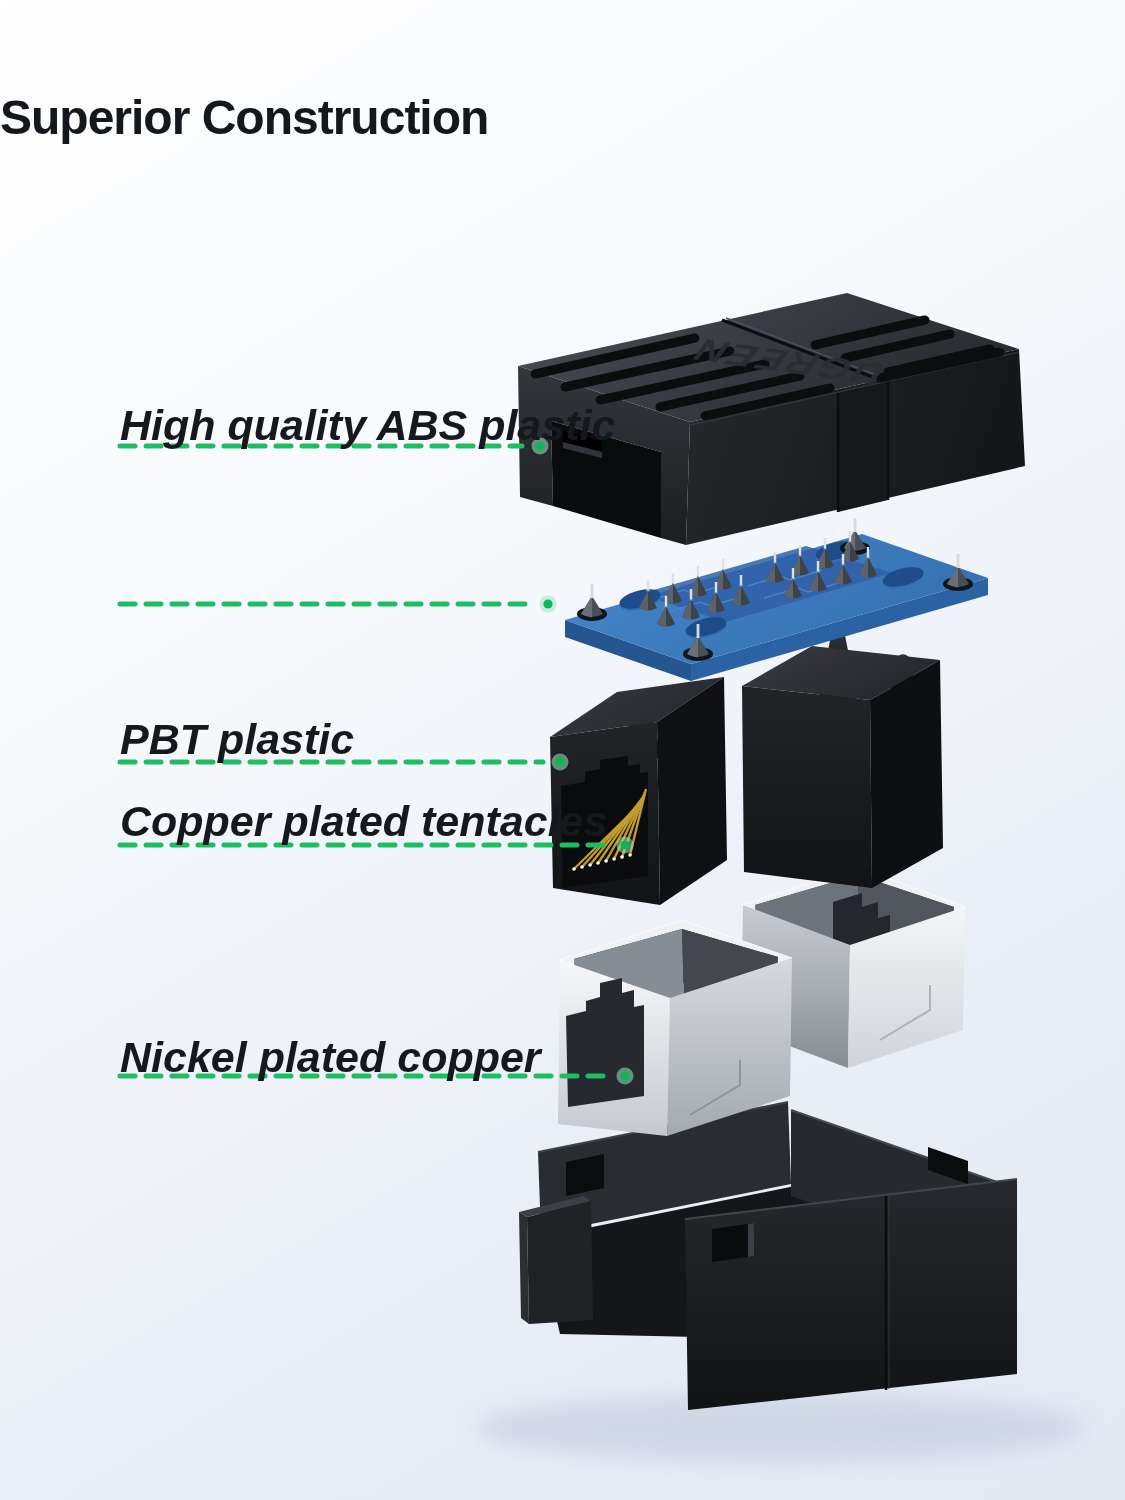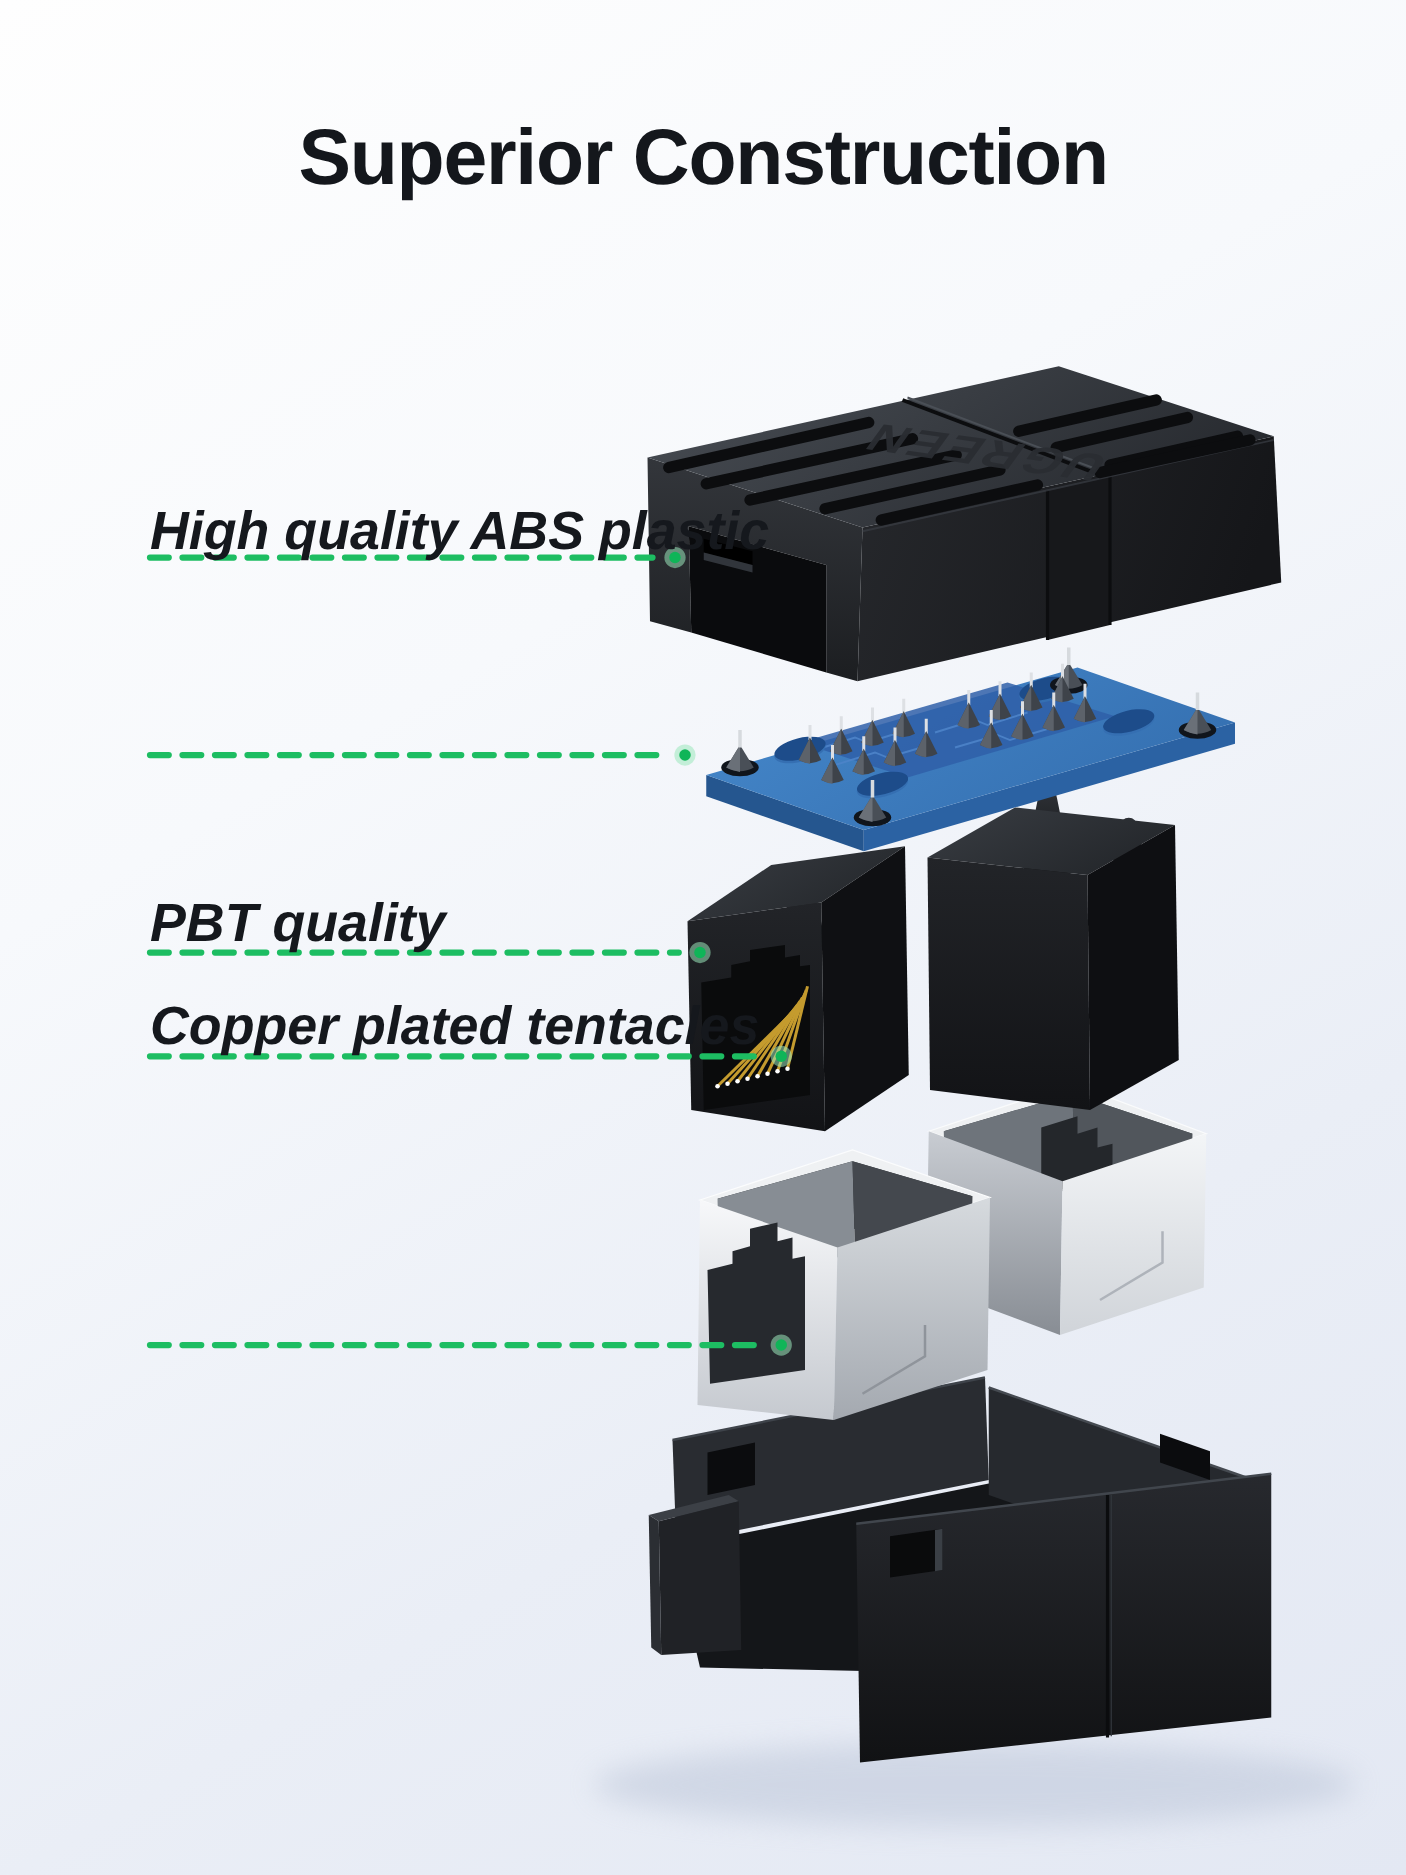--- a/index.html
+++ b/index.html
@@ -2,22 +2,22 @@
 <html><head>
 <meta charset="utf-8">
 <style>
   html,body{margin:0;padding:0;background:#ffffff;}
   .canvas{
     position:relative;width:1125px;height:1500px;overflow:hidden;
     background:linear-gradient(150deg,#fefefe 0%,#f7f9fc 35%,#eaeef6 70%,#e3e8f3 100%);
     font-family:"Liberation Sans", sans-serif;
   }
   .title{
-    position:absolute;top:90px;left:0;width:100%;text-align:center;
-    font-size:63px;font-weight:bold;letter-spacing:-1px;color:#14171c;
+    position:absolute;top:90px;left:0;width:100%;text-align:left;
+    font-size:48px;font-weight:bold;letter-spacing:-1px;color:#14171c;
   }
   .callout{
     position:absolute;left:120px;font-size:43px;font-style:italic;font-weight:bold;
     color:#15181d;white-space:nowrap;line-height:1.1;
   }
   .co-1{top:402px}.co-2{top:561px}.co-3{top:716px}.co-4{top:798px}.co-5{top:1034px}
   svg.scene{position:absolute;top:0;left:0;}
   .dash{stroke:#1dbd62;stroke-width:5;stroke-dasharray:15 11;stroke-linecap:round;fill:none}
   .dot-halo{fill:#9be8bc;opacity:.55}
   .dot-core{fill:#0fb558}
@@ -279,16 +279,17 @@
         <circle class="dot-core" cx="625" cy="845" r="4.6"></circle>
     </g>
     <g>
       <line class="dash" x1="120" y1="1076" x2="607" y2="1076"></line>
       <circle class="dot-halo" cx="625" cy="1076" r="8.5"></circle>
         <circle class="dot-core" cx="625" cy="1076" r="4.6"></circle>
     </g>
   </svg>
 
   <div class="callout co-1">High quality ABS plastic</div>
-  <div class="callout co-3">PBT quality</div>
+  <div class="callout co-3">PBT plastic</div>
   <div class="callout co-4">Copper plated tentacles</div>
+  <div class="callout co-5">Nickel plated copper</div>
 
 </div>
 
 </body></html>

